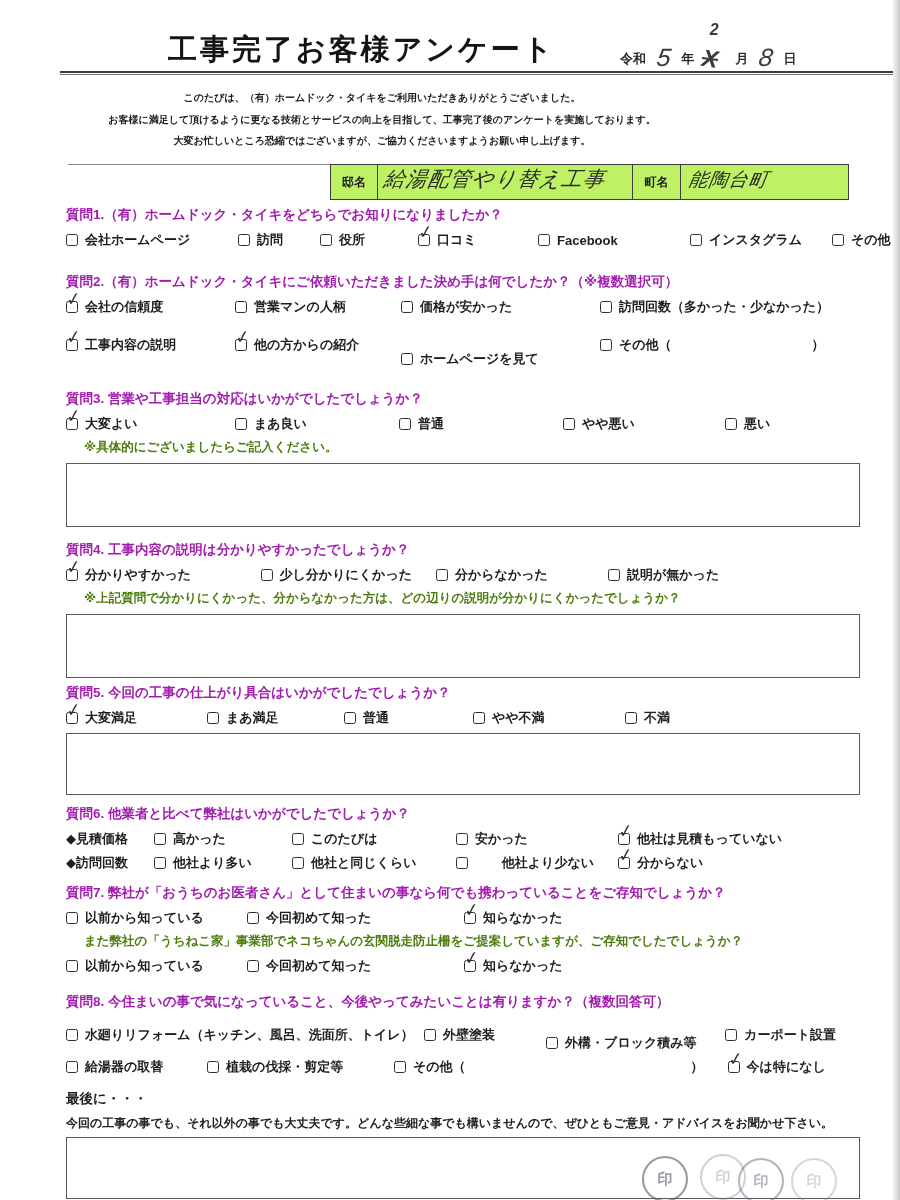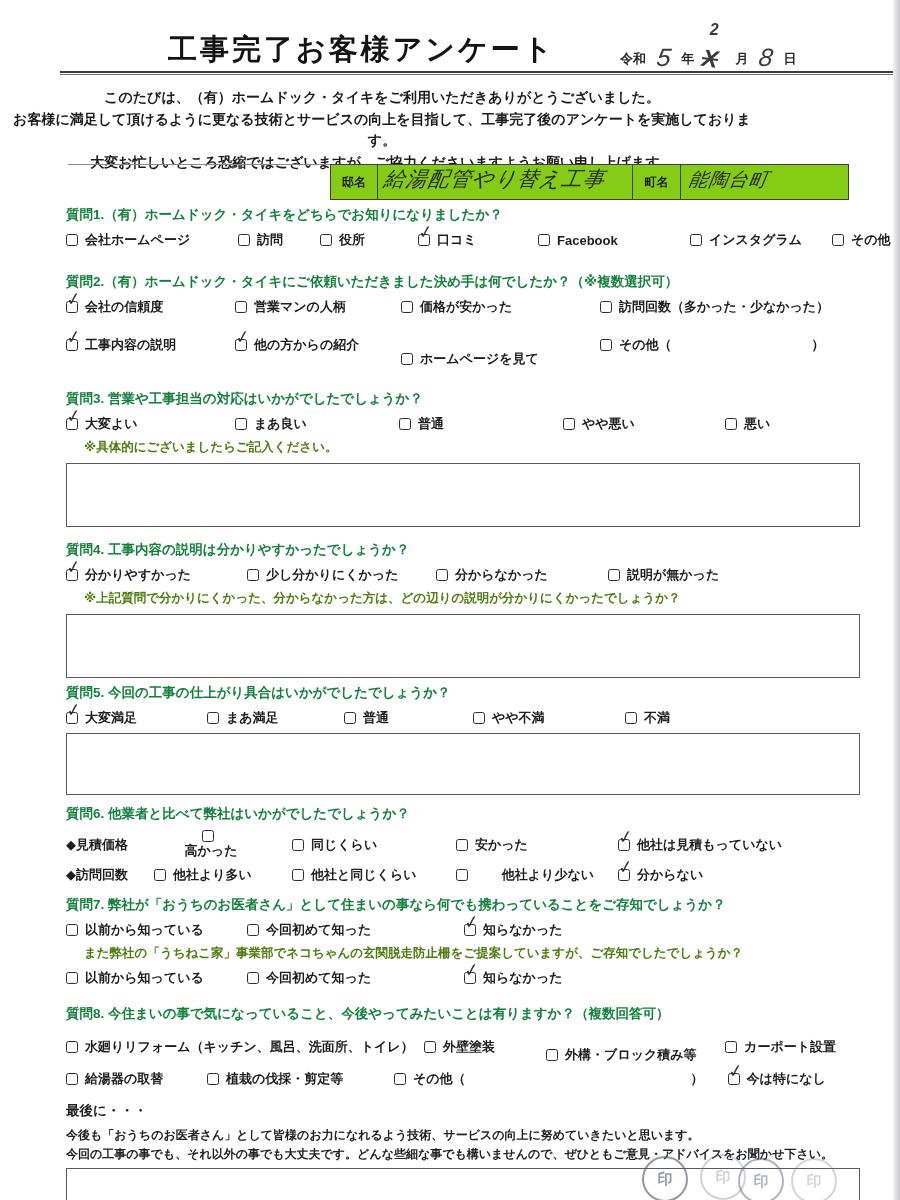--- a/index.html
+++ b/index.html
@@ -35,36 +35,36 @@
   .above {
     position: absolute; top: -20px; left: 8px;
     font-size: 16px; font-style: italic; color: #3a3a3a;
   }
   .title-rule {
     position: absolute; top: 71px; left: 60px; width: 833px; height: 4px;
     border-top: 2px solid #3c3c3c; border-bottom: 1px solid #707070;
   }
   .intro {
     position: absolute; top: 87px; left: 0; width: 764px; text-align: center;
-    font-size: 14px; font-weight: bold; line-height: 21.5px; color: #1c1c1c;
+    font-size: 10px; font-weight: bold; line-height: 21.5px; color: #1c1c1c;
   }
   
   .inforow { position: absolute; top: 164px; left: 68px; display: flex; align-items: stretch; height: 36px; }
   .preline { width: 262px; border-top: 1.5px solid #8a8a8a; }
-  .cell { border: 1.5px solid #3f3f3f; display: flex; align-items: center; background: #84cc16; }
+  .cell { border: 1.5px solid #3f3f3f; display: flex; align-items: center; background: #bef264; }
   .cell + .cell { border-left: none; }
   .cell.lab { width: 48px; justify-content: center; font-size: 12px; font-weight: bold; }
   .cell.val1 { width: 255px; overflow: visible; }
   .cell.val2 { width: 168px; overflow: visible; }
   .hand { font-style: italic; transform: skewX(-9deg); white-space: nowrap; color: #2b2b2b; position: relative; }
   .val1 .hand { font-size: 21px; top: -3px; left: 6px; letter-spacing: 1px; }
   .val2 .hand { font-size: 19px; top: -2px; left: 8px; letter-spacing: 1px; }
   
   .content { position: absolute; top: 206px; left: 66px; width: 794px; }
-  .qtitle { font-size: 13.5px; font-weight: bold; margin-bottom: 7px; color: #15803d; }
+  .qtitle { font-size: 13.5px; font-weight: bold; margin-bottom: 7px; color: #a21caf; }
   .optrow { display: flex; align-items: center; margin-bottom: 6px; min-height: 18px; }
   .bullet { font-size: 13px; font-weight: bold; flex: none; }
   .opt { display: inline-flex; align-items: center; margin-right: 24px; font-size: 13px; font-weight: bold; white-space: nowrap; }
   .cb {
     width: 12px; height: 12px; border: 1.7px solid #2e2e2e; border-radius: 2.5px;
     margin-right: 7px; position: relative; flex: none; background: #fff;
   }
   .check {
     position: absolute; left: -1px; top: -12px; font-size: 18px; font-weight: bold;
     color: #333; transform: rotate(-8deg); font-style: italic; line-height: 1;
@@ -245,21 +245,21 @@
         </div>
         <div class="q" style="margin-bottom: 6px;">
           <div class="qtitle">質問4. 工事内容の説明は分かりやすかったでしょうか？</div>
           <div class="optrow">
             <span class="opt" style="min-width: 157px;">
               <span class="cb">
                 <span class="check">✓</span>
               </span>
               <span class="lbl">分かりやすかった</span>
             </span>
-            <span class="opt" style="min-width: 165px;">
+            <span class="opt" style="min-width: 165px; justify-content: flex-end;">
               <span class="cb"></span>
               <span class="lbl">少し分かりにくかった</span>
             </span>
             <span class="opt" style="min-width: 148px;">
               <span class="cb"></span>
               <span class="lbl">分からなかった</span>
             </span>
             <span class="opt">
               <span class="cb"></span>
               <span class="lbl">説明が無かった</span>
@@ -293,27 +293,27 @@
               <span class="cb"></span>
               <span class="lbl">不満</span>
             </span>
           </div>
           <div class="tbox" style="height: 62px;"></div>
         </div>
         <div class="q" style="margin-bottom: 12px;">
           <div class="qtitle">質問6. 他業者と比べて弊社はいかがでしたでしょうか？</div>
           <div class="optrow">
             <span class="bullet" style="min-width: 88px;">◆見積価格</span>
-            <span class="opt" style="min-width: 114px; flex-direction: column;">
+            <span class="opt" style="min-width: 114px;">
               <span class="cb"></span>
               <span class="lbl">高かった</span>
             </span>
             <span class="opt" style="min-width: 140px;">
               <span class="cb"></span>
-              <span class="lbl">同じくらい</span>
+              <span class="lbl">このたびは</span>
             </span>
             <span class="opt" style="min-width: 138px;">
               <span class="cb"></span>
               <span class="lbl">安かった</span>
             </span>
             <span class="opt">
               <span class="cb">
                 <span class="check">✓</span>
               </span>
               <span class="lbl">他社は見積もっていない</span>
@@ -417,21 +417,20 @@
                 <span class="check">✓</span>
               </span>
               <span class="lbl">今は特になし</span>
             </span>
           </div>
         </div>
       </div>
 
     <div class="closing">
       <div class="cl-head">最後に・・・</div>
-      <div class="cl-line">今後も「おうちのお医者さん」として皆様のお力になれるよう技術、サービスの向上に努めていきたいと思います。</div>
       <div class="cl-line">今回の工事の事でも、それ以外の事でも大丈夫です。どんな些細な事でも構いませんので、ぜひともご意見・アドバイスをお聞かせ下さい。</div>
       <div class="tbox cl-box"></div>
       <div class="thanks">ご協力ありがとうございました、切手を貼らずに同封の返信封筒にてお送りください。</div>
     </div>
   </div>
 
   <div class="stamps" id="stamps">
       <div class="stamp">印</div>
       <div class="stamp">印</div>
       <div class="stamp">印</div>

